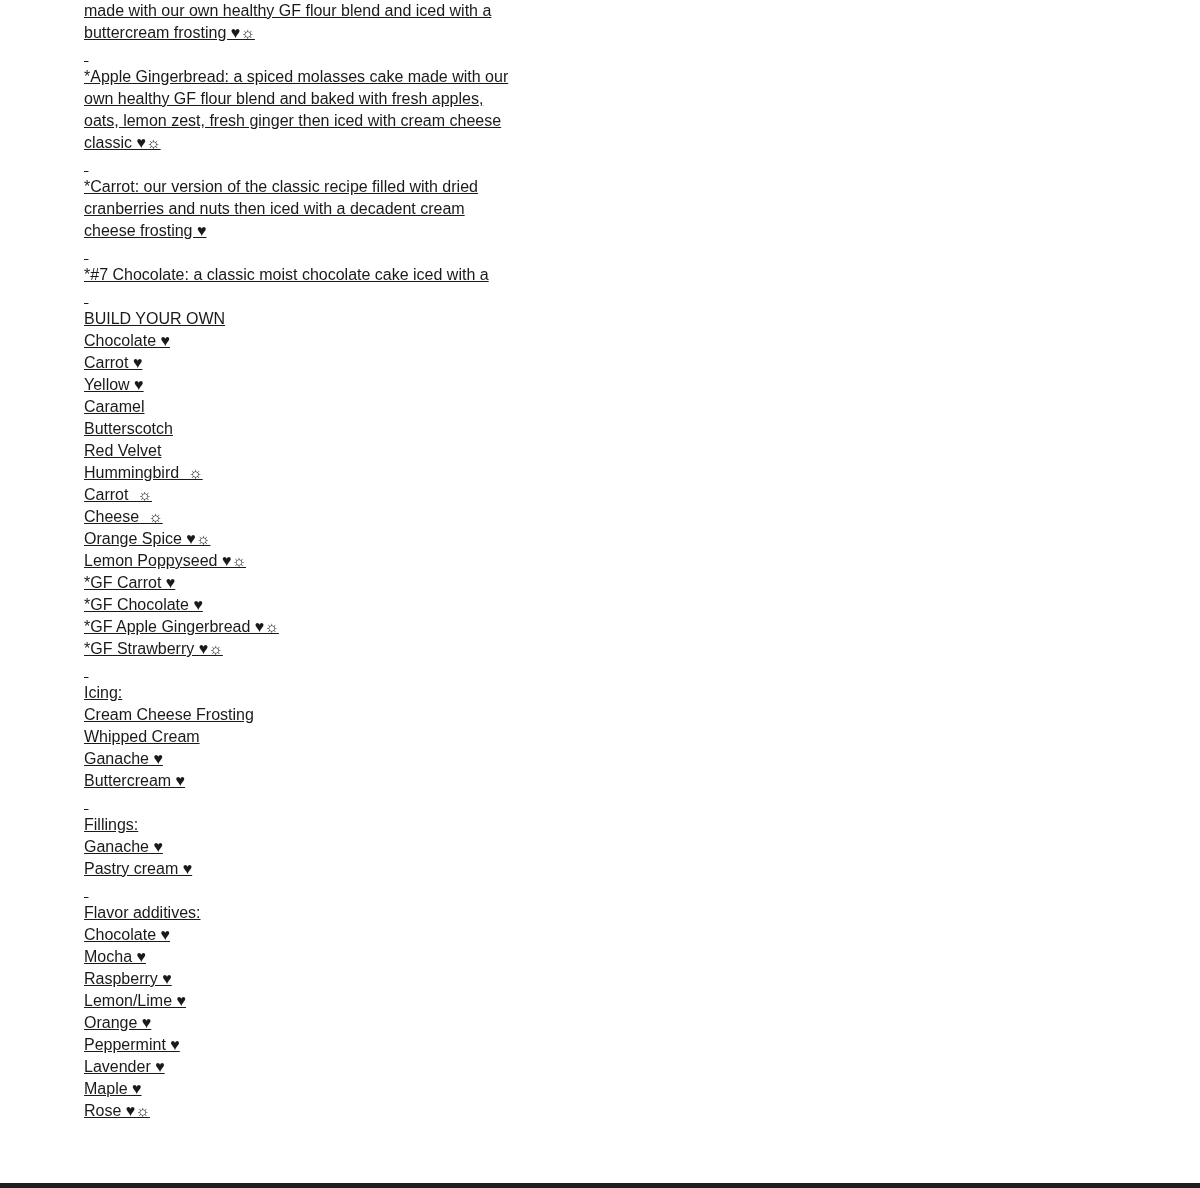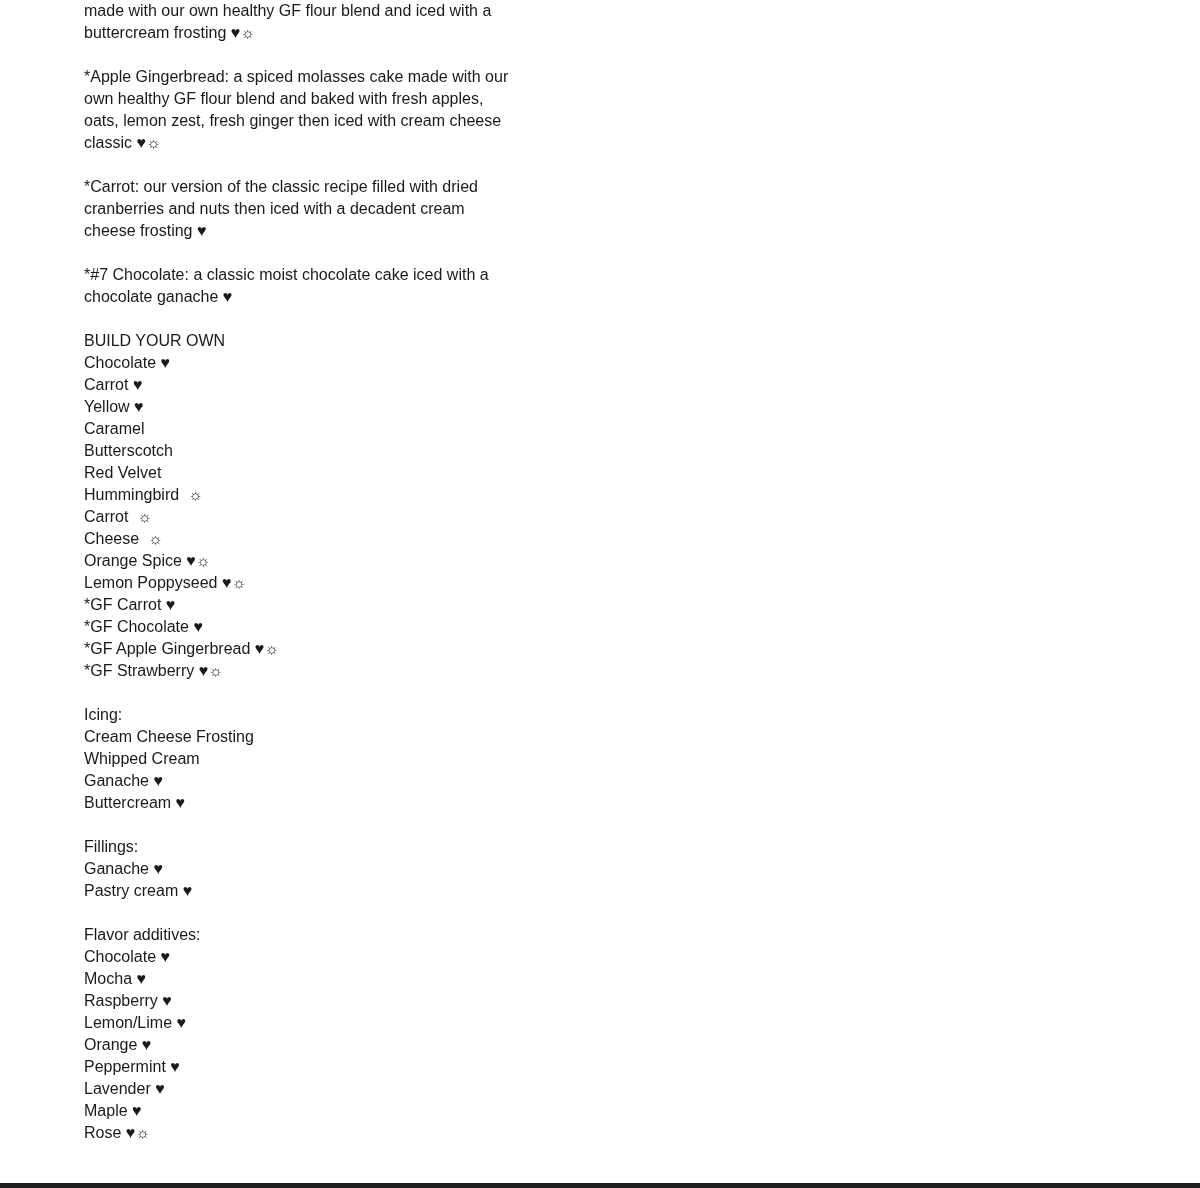--- a/index.html
+++ b/index.html
@@ -20,20 +20,21 @@
     left: 84px;
     width: 900px;
     font-size: 16px;
     line-height: 22px;
     font-weight: 400;
     letter-spacing: 0;
   }
   .text-line {
     height: 22px;
     white-space: pre;
+    text-decoration: underline;
   }
   .bottom-bar {
     position: absolute;
     left: 0;
     bottom: 0;
     width: 1200px;
     height: 5px;
   }
 </style>
 </head>
@@ -46,21 +47,20 @@
     <div class="text-line">*Apple Gingerbread: a spiced molasses cake made with our</div>
     <div class="text-line">own healthy GF flour blend and baked with fresh apples,</div>
     <div class="text-line">oats, lemon zest, fresh ginger then iced with cream cheese</div>
     <div class="text-line">classic ♥☼</div>
     <div class="text-line">&nbsp;</div>
     <div class="text-line">*Carrot: our version of the classic recipe filled with dried</div>
     <div class="text-line">cranberries and nuts then iced with a decadent cream</div>
     <div class="text-line">cheese frosting ♥</div>
     <div class="text-line">&nbsp;</div>
     <div class="text-line">*#7 Chocolate: a classic moist chocolate cake iced with a</div>
-    <div class="text-line">chocolate ganache ♥</div>
     <div class="text-line">&nbsp;</div>
     <div class="text-line">BUILD YOUR OWN</div>
     <div class="text-line">Chocolate ♥</div>
     <div class="text-line">Carrot ♥</div>
     <div class="text-line">Yellow ♥</div>
     <div class="text-line">Caramel</div>
     <div class="text-line">Butterscotch</div>
     <div class="text-line">Red Velvet</div>
     <div class="text-line">Hummingbird  ☼</div>
     <div class="text-line">Carrot  ☼</div>

